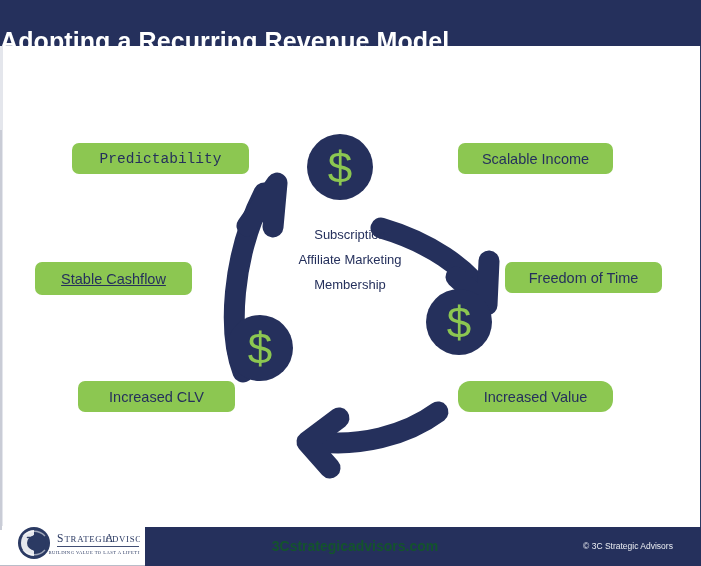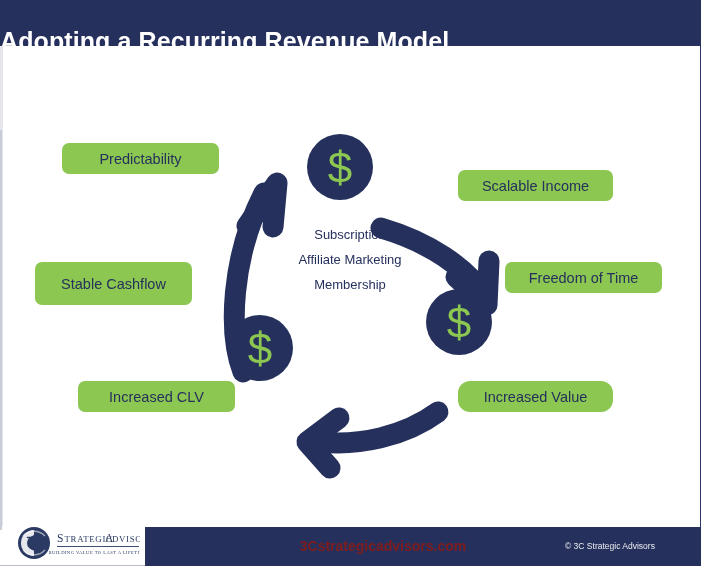--- a/index.html
+++ b/index.html
@@ -101,23 +101,23 @@
     border-radius: 7px;
     color: #25305c;
     font-size: 14.5px;
     text-align: center;
     white-space: nowrap;
     display: flex;
     align-items: center;
     justify-content: center;
     box-sizing: border-box;
   }
-  #chip-predictability { left: 62px;  top: 143px; width: 157px; height: 31px; }
-  #chip-scalable       { left: 458px; top: 143px; width: 155px; height: 31px; margin-top: 27px; }
-  #chip-stable         { left: 35px;  top: 262px; width: 157px; height: 43px; }
+  #chip-predictability { left: 72px;  top: 143px; width: 177px; height: 31px; font-family: Liberation Mono, monospace; }
+  #chip-scalable       { left: 458px; top: 143px; width: 155px; height: 31px; }
+  #chip-stable         { left: 35px;  top: 262px; width: 157px; height: 33px; text-decoration: underline; }
   #chip-freedom        { left: 505px; top: 262px; width: 157px; height: 31px; }
   #chip-clv            { left: 78px;  top: 381px; width: 157px; height: 31px; }
   #chip-value          { left: 458px; top: 381px; width: 155px; height: 31px; border-radius: 12px; }
 
   
   #center-text {
     position: absolute;
     left: 265px;
     top: 222px;
     width: 170px;
@@ -139,34 +139,33 @@
     background: #25305c;
   }
   #footer-site {
     position: absolute;
     left: 145px;
     top: 527px;
     width: 420px;
     height: 39px;
     line-height: 39px;
     text-align: center;
-    color: #7f1d1d;
+    color: #14532d;
     font-size: 14px;
     font-weight: bold;
     white-space: nowrap;
-    padding-left: 28px;
   }
   #footer-copyright {
     position: absolute;
     left: 565px;
     top: 527px;
     width: 126px;
     height: 39px;
     line-height: 39px;
-    text-align: left;
+    text-align: center;
     color: #eceef3;
     font-size: 8.5px;
     white-space: nowrap;
   }
 
   
   #logo {
     position: absolute;
     left: 16px;
     top: 524px;

